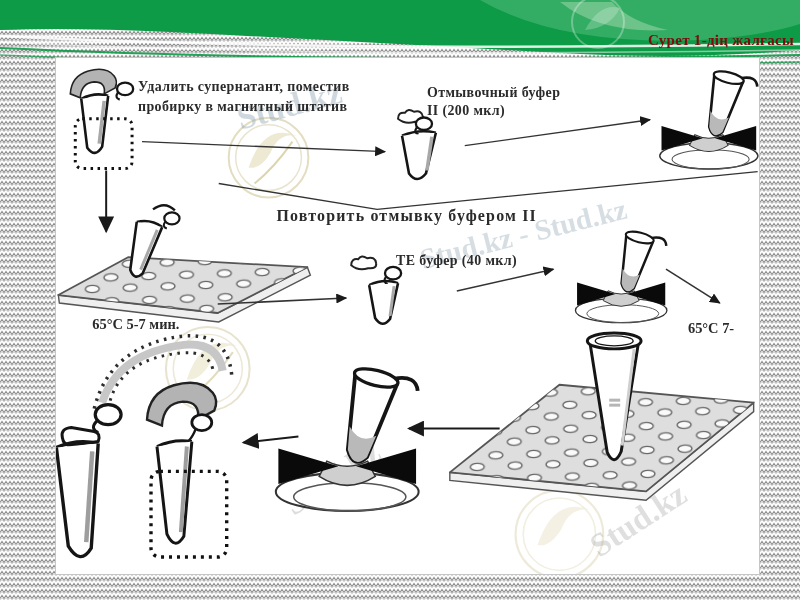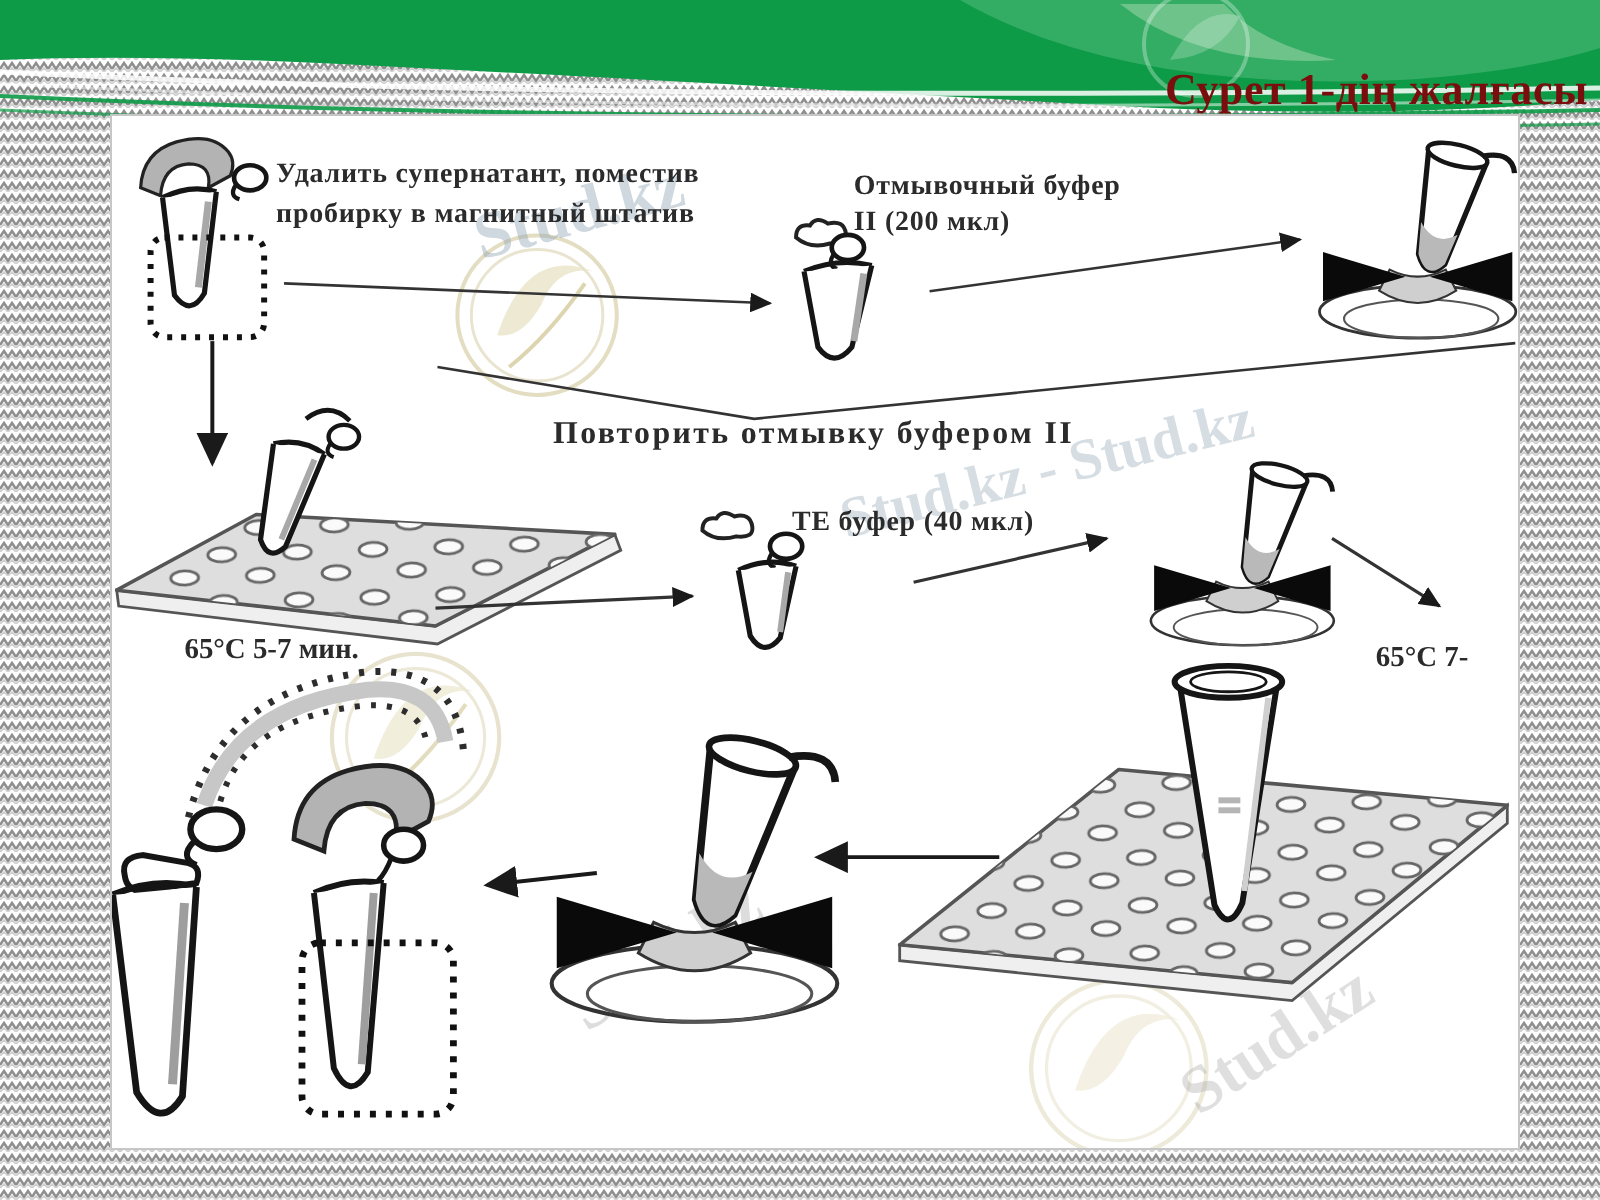--- a/index.html
+++ b/index.html
@@ -3,21 +3,21 @@
 <meta charset="utf-8">
 <style>
   html,body{margin:0;padding:0;}
   .page{position:relative;width:800px;height:600px;overflow:hidden;background:#fff;
         font-family:"Liberation Serif",serif;}
   .bg-zigzag{position:absolute;left:0;top:0;}
   .banner{position:absolute;left:0;top:0;}
   .panel{position:absolute;left:55px;top:57px;width:705px;height:518px;background:#fff;
          border:1px solid #c6c6c6;box-sizing:border-box;}
   .panel svg{position:absolute;left:0;top:0;}
-  .slide-title{position:absolute;top:32px;right:6px;font-weight:bold;font-size:22px;
+  .slide-title{position:absolute;top:32px;right:6px;font-weight:bold;font-size:15px;
                color:#7a0d0d;letter-spacing:.3px;font-family:"Liberation Serif",serif;}
   .lbl{font-family:"Liberation Serif",serif;font-weight:bold;fill:#2b2b2b;}
   .wm{font-family:"Liberation Serif",serif;font-weight:bold;}
 </style>
 </head>
 <body>
 
 <div class="page">
 
   <svg class="bg-zigzag" width="800" height="600">

